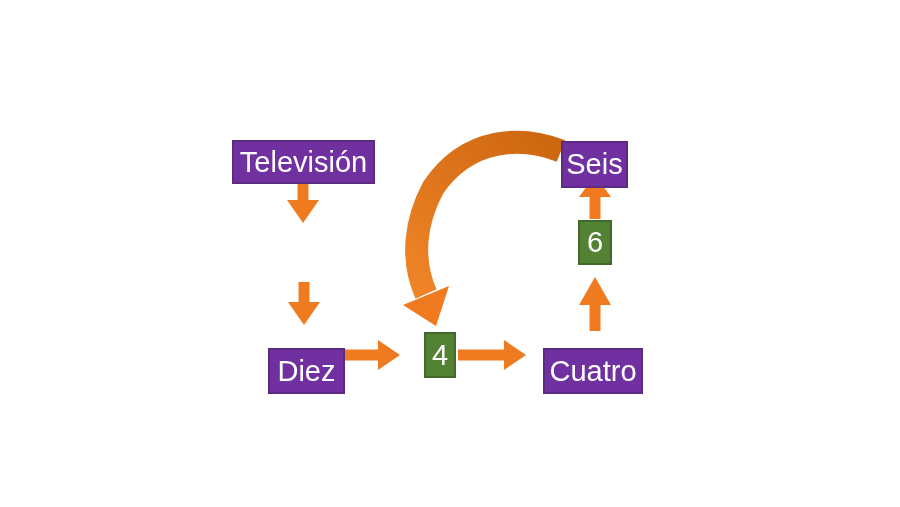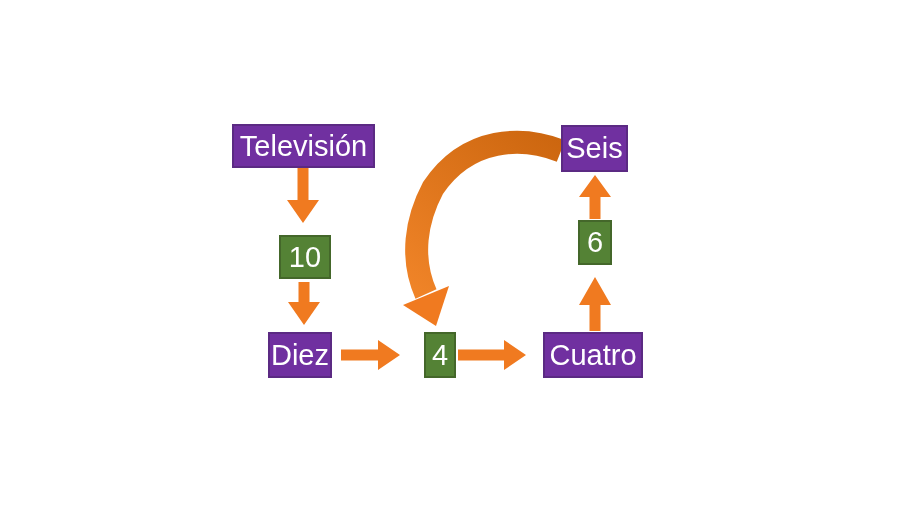--- a/index.html
+++ b/index.html
@@ -42,28 +42,29 @@
     justify-content: center;
     box-sizing: border-box;
     color: var(--label-text);
     font-size: 29px;
     line-height: 1;
     white-space: nowrap;
   }
   .node.purple {
     background: var(--purple-fill);
     border: 2px solid var(--purple-border);
+    margin-top: 16px;
   }
   .node.green {
     background: var(--green-fill);
     border: 2px solid var(--green-border);
   }
   #n-television { left: 232px; top: 124px; width: 143px; height: 44px; }
   #n-ten        { left: 279px; top: 235px; width: 52px;  height: 44px; }
-  #n-diez       { left: 268px; top: 332px; width: 64px;  height: 46px; }
+  #n-diez       { left: 268px; top: 332px; width: 77px;  height: 46px; }
   #n-four       { left: 424px; top: 332px; width: 32px;  height: 46px; }
   #n-cuatro     { left: 543px; top: 332px; width: 100px; height: 46px; }
   #n-six        { left: 578px; top: 220px; width: 34px;  height: 45px; }
   #n-seis       { left: 561px; top: 125px; width: 67px;  height: 47px; }
 
   .arrow { fill: var(--arrow-orange); }
   .curved-stroke {
     fill: none;
     stroke: url(#curveGrad);
     stroke-width: 23;
@@ -99,23 +100,20 @@
     <g>
       <path class="curved-stroke" d="M 561 151 C 523 136, 468 136, 433 188 C 416 220, 410 258, 426 294"></path>
       <polygon class="arrow" points="403,305 449,286 436,326"></polygon>
     </g>
   </svg>
 
   <div class="node purple" id="n-television">
     <span>Televisión</span>
   </div>
 
-  <div class="node green" id="n-ten">
-    <span>10</span>
-  </div>
 
   <div class="node purple" id="n-diez">
     <span>Diez</span>
   </div>
 
   <div class="node green" id="n-four">
     <span>4</span>
   </div>
 
   <div class="node purple" id="n-cuatro">

